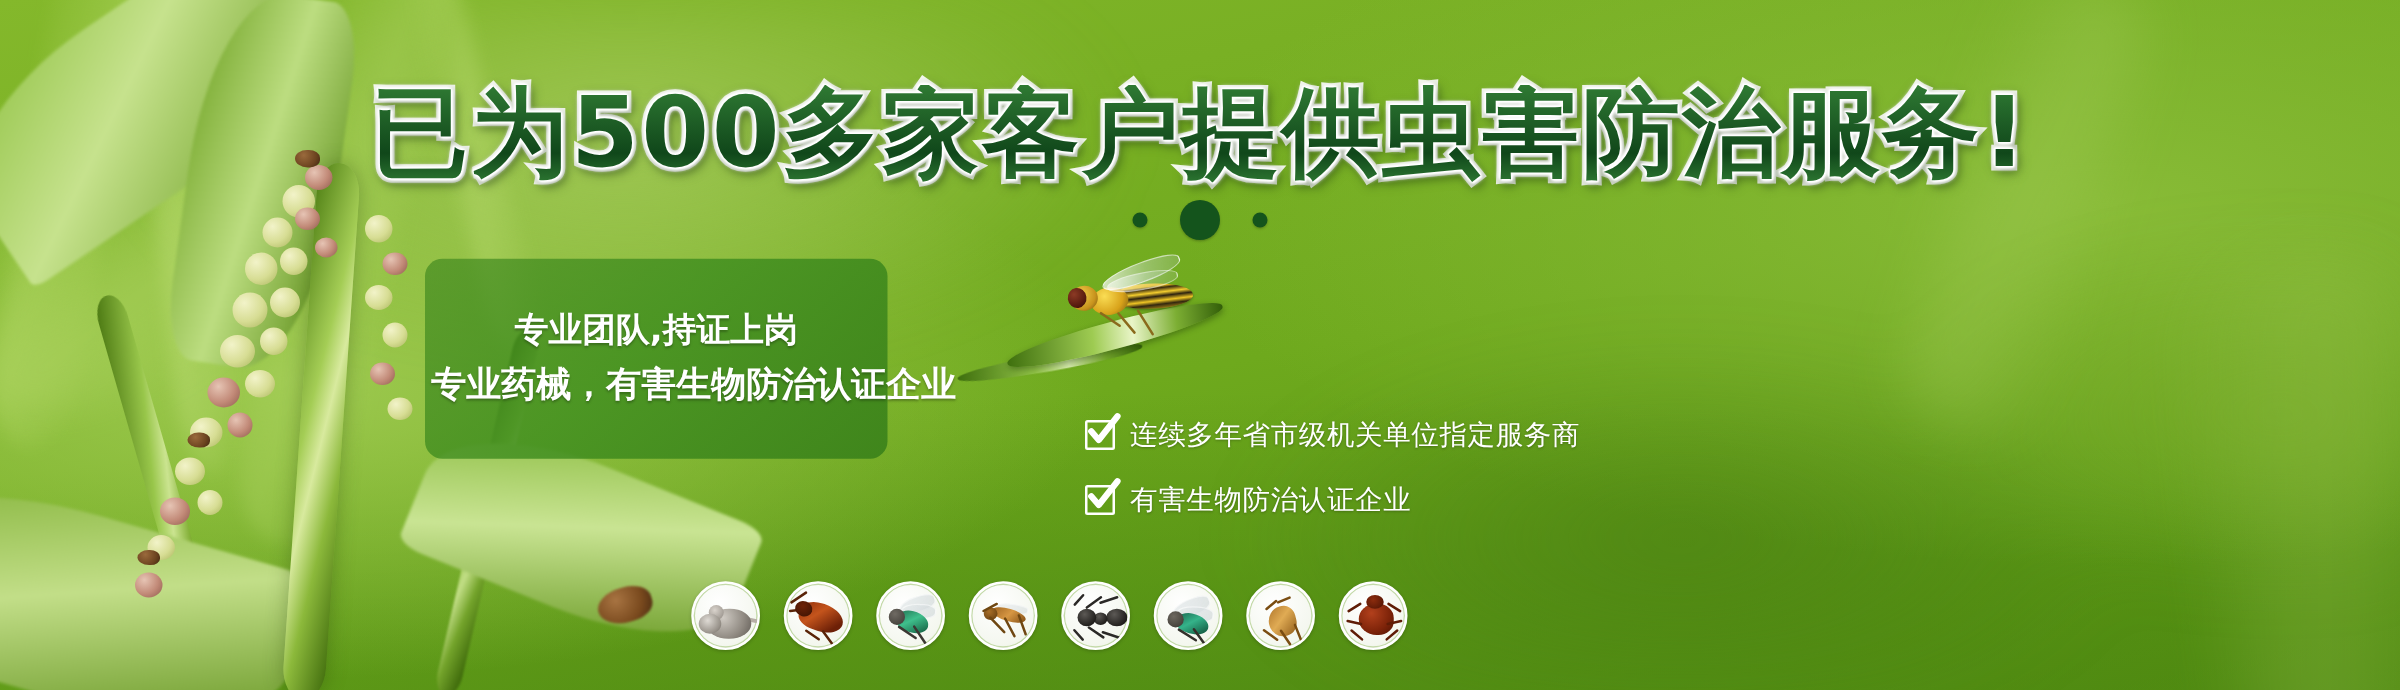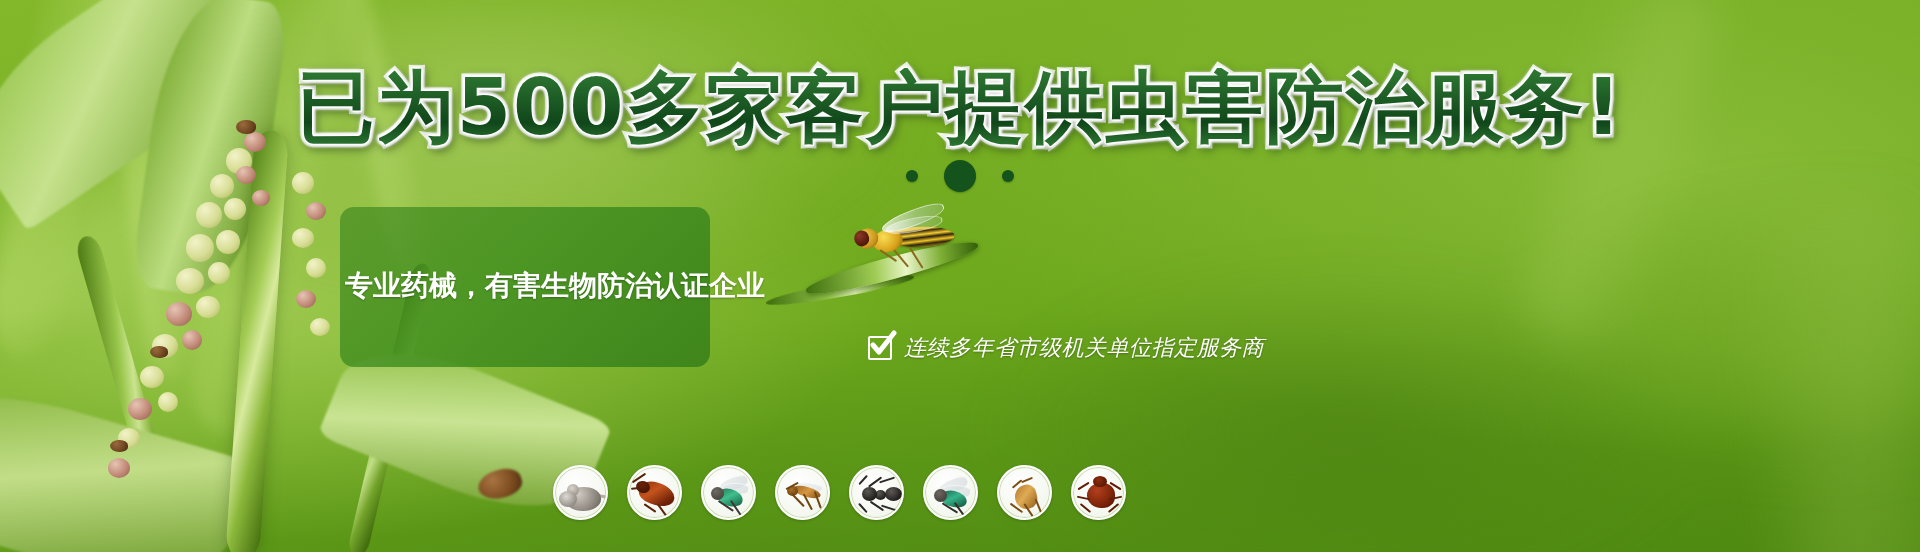--- a/index.html
+++ b/index.html
@@ -145,21 +145,21 @@
   .hf-eye{ position:absolute; left:2px; top:11px; width:15px; height:16px; border-radius:50%;
     background:radial-gradient(circle at 36% 30%, #8c3a24, #5a1c10 60%, #2d0c06); }
   .hf-wing{ position:absolute; border-radius:56% 44% 50% 50%;
     background:linear-gradient(110deg, rgba(255,255,255,.72), rgba(225,235,240,.35) 55%, rgba(190,205,215,.2));
     border:1px solid rgba(255,255,255,.55); }
   .hf-w1{ left:30px; top:-2px; width:66px; height:16px; transform:rotate(-12deg); }
   .hf-w2{ left:34px; top:6px;  width:58px; height:14px; transform:rotate(-2deg); opacity:.8; }
   .hf-leg{ position:absolute; background:#8a6a1c; border-radius:2px; transform-origin:left center; }
 
   
-  .checks{ position:absolute; left:868px; top:333px; display:flex; flex-direction:column; gap:22px;font-style:italic; }
+  .checks{ position:absolute; left:868px; top:333px; display:flex; flex-direction:column; gap:22px; }
   .check-row{ display:flex; align-items:center; gap:12px; }
   .check-box{ width:24px; height:24px; position:relative; flex:0 0 auto; }
   .check-box .bx{ position:absolute; inset:0; border:2px solid #ffffff; border-radius:2px; }
   .check-box svg{ position:absolute; left:-1px; top:-6px; width:30px; height:30px; }
   .check-text{
     color:#fff; font-size:22px; letter-spacing:.5px; white-space:nowrap;
     font-family:"DejaVu Sans","Liberation Sans",sans-serif;
     text-shadow:0 1px 2px rgba(0,0,0,.3);
   }
 
@@ -298,20 +298,21 @@
   <div class="headline-shadow">已为500多家客户提供虫害防治服务!</div>
   <div class="headline">已为500多家客户提供虫害防治服务!</div>
 
   <div class="dots">
     <span class="dot sm"></span>
     <span class="dot lg"></span>
     <span class="dot sm"></span>
   </div>
 
   <div class="panel">
+    <div class="panel-line pl-1">专业团队,持证上岗</div>
     <div class="panel-line pl-3 wide">专业药械，有害生物防治认证企业</div>
   </div>
 
   <div class="flyscene">
     <div class="grass-blade2"></div>
     <div class="grass-blade"></div>
     <div class="hf">
       <div class="hf-abd"></div>
       <div class="hf-thx"></div>
       <div class="hf-head"></div>
@@ -327,20 +328,29 @@
   <div class="checks">
     <div class="check-row">
       <span class="check-box">
         <span class="bx"></span>
         <svg viewBox="0 0 30 30" aria-hidden="true">
           <path d="M6 15 L12 22 L27 3" fill="none" stroke="#ffffff" stroke-width="5" stroke-linecap="round" stroke-linejoin="round"></path>
         </svg>
       </span>
       <span class="check-text">连续多年省市级机关单位指定服务商</span>
     </div>
+    <div class="check-row">
+      <span class="check-box">
+        <span class="bx"></span>
+        <svg viewBox="0 0 30 30" aria-hidden="true">
+          <path d="M6 15 L12 22 L27 3" fill="none" stroke="#ffffff" stroke-width="5" stroke-linecap="round" stroke-linejoin="round"></path>
+        </svg>
+      </span>
+      <span class="check-text">有害生物防治认证企业</span>
+    </div>
   </div>
 
   <div class="pests">
 
     <div class="pest">
       <span class="pbody m-tail"></span>
       <span class="pbody m-body"></span>
       <span class="pbody m-ear"></span>
       <span class="pbody m-head"></span>
     </div>

